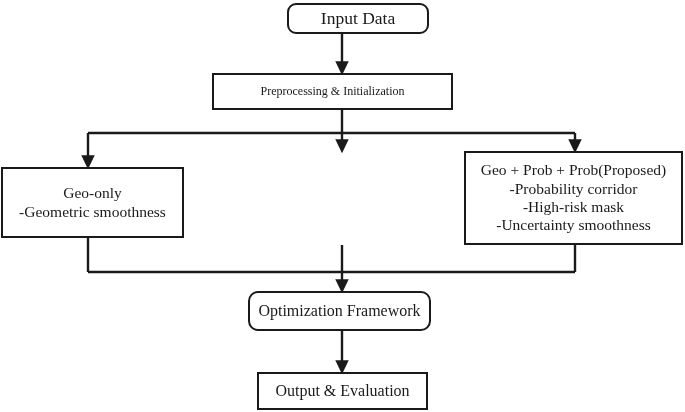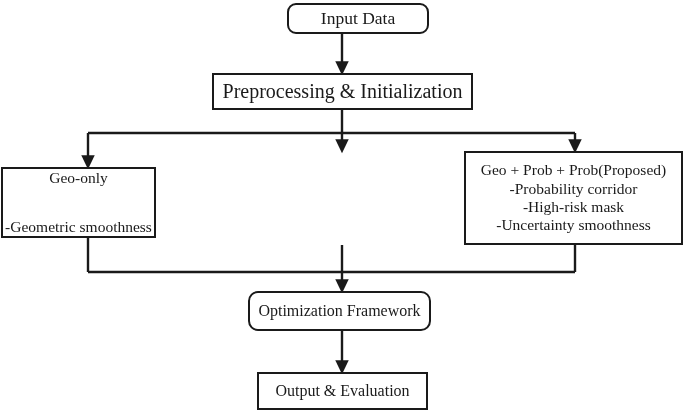--- a/index.html
+++ b/index.html
@@ -44,27 +44,26 @@
   .rounded {
     border-radius: 9px;
   }
   
   #node-input-data {
     left: 271px; top: 3px; width: 142px; height: 31px;
     font-size: 17.5px;
     margin-left: 16px;
   }
   #node-preprocessing {
-    left: 212px; top: 73px; width: 261px; height: 37px;
-    font-size: 20px;
+    left: 212px; top: 73px; width: 241px; height: 37px;
+    font-size: 12px;
   }
   #node-geo-only {
-    left: 1px; top: 167px; width: 155px; height: 71px;
+    left: 1px; top: 167px; width: 183px; height: 71px;
     font-size: 15.5px;
-    justify-content: space-between;
   }
   #node-geo-mech {
     left: 237px; top: 151px; width: 206px; height: 94px;
     font-size: 15.5px;
   }
   #node-geo-mech-prob {
     left: 464px; top: 151px; width: 219px; height: 94px;
     font-size: 15.5px;
   }
   #node-optimization {

